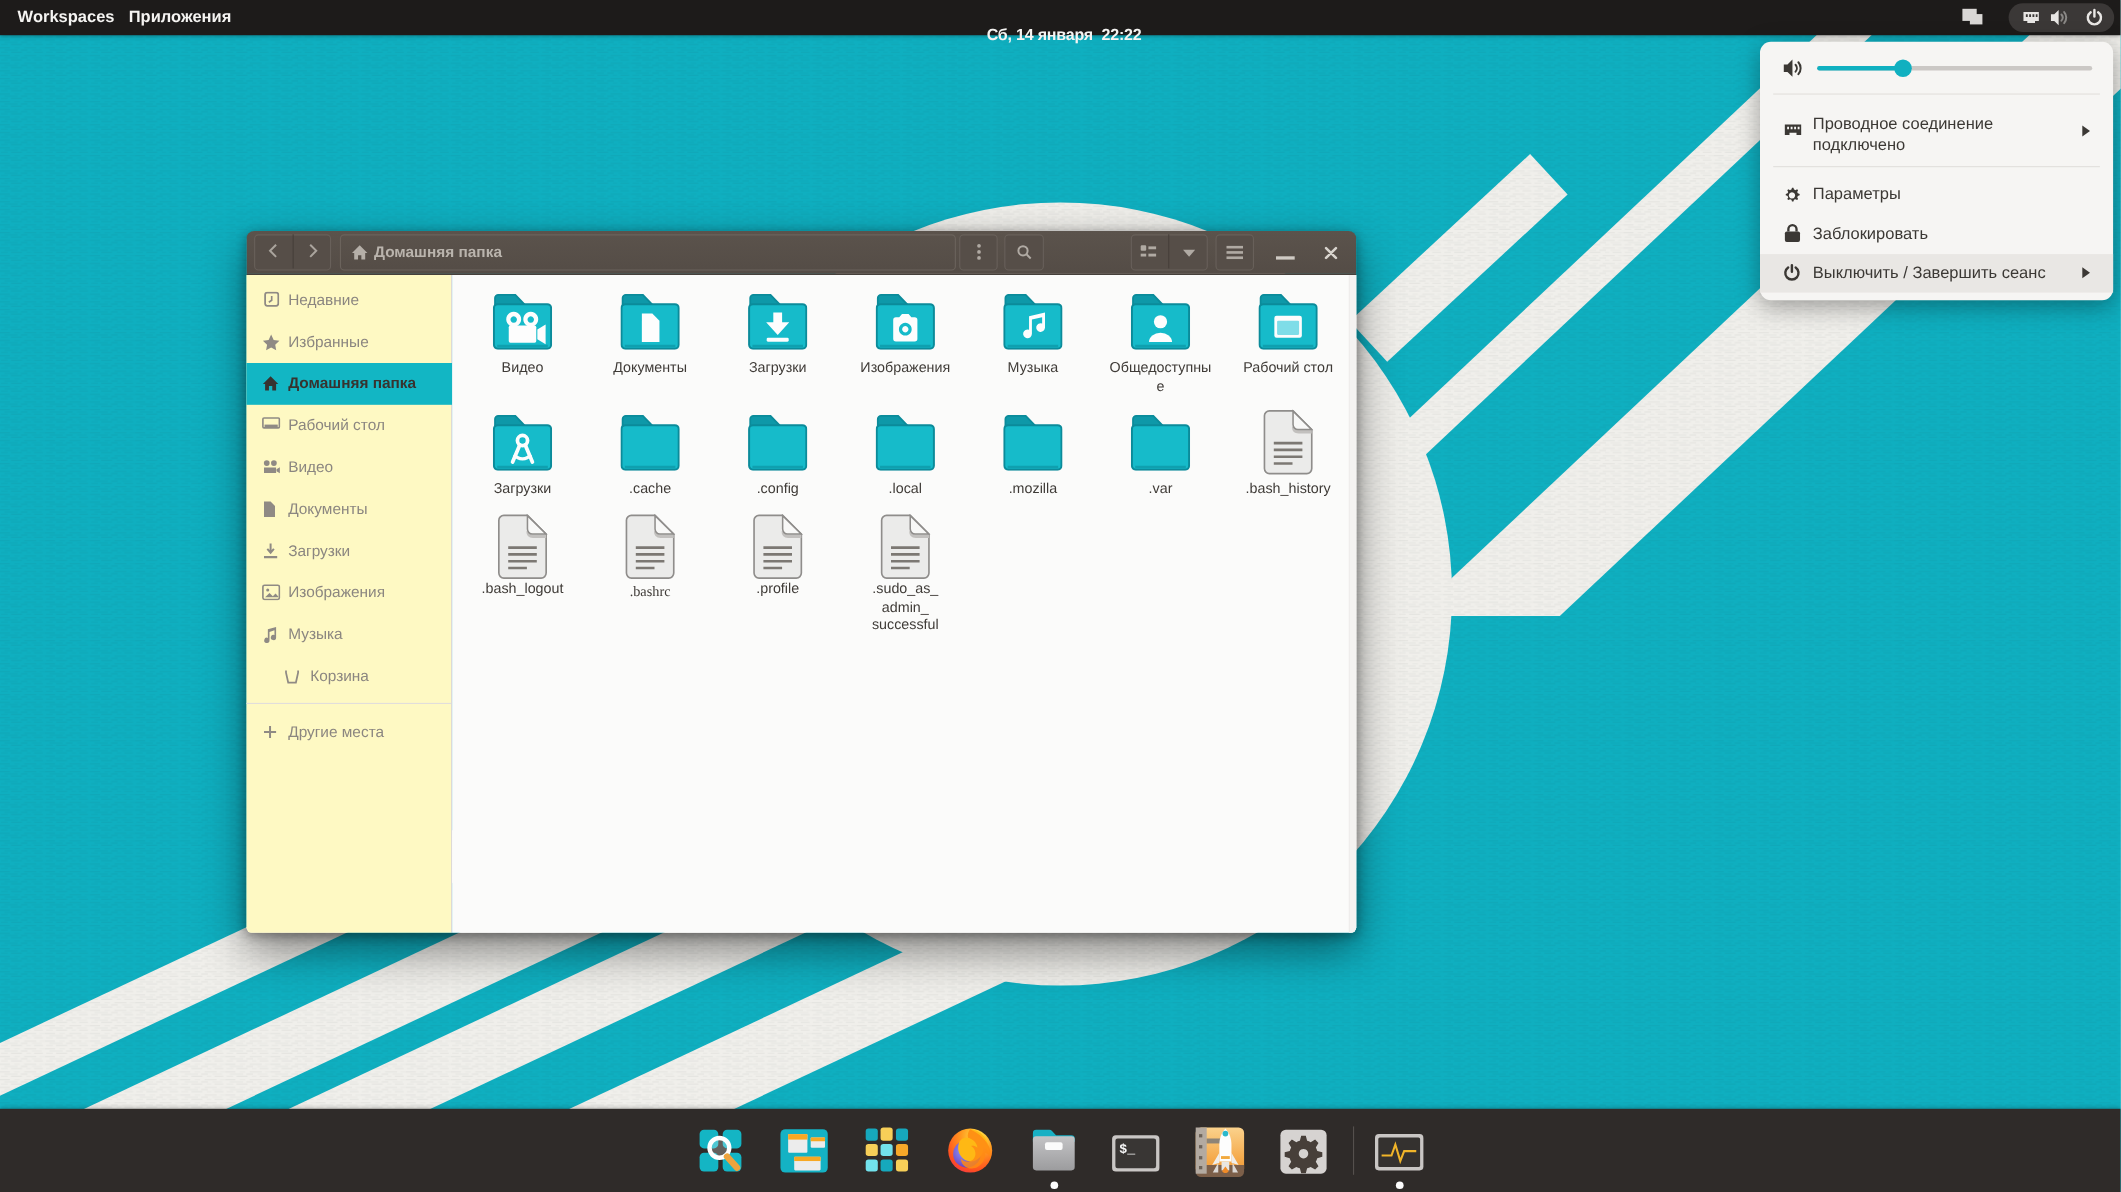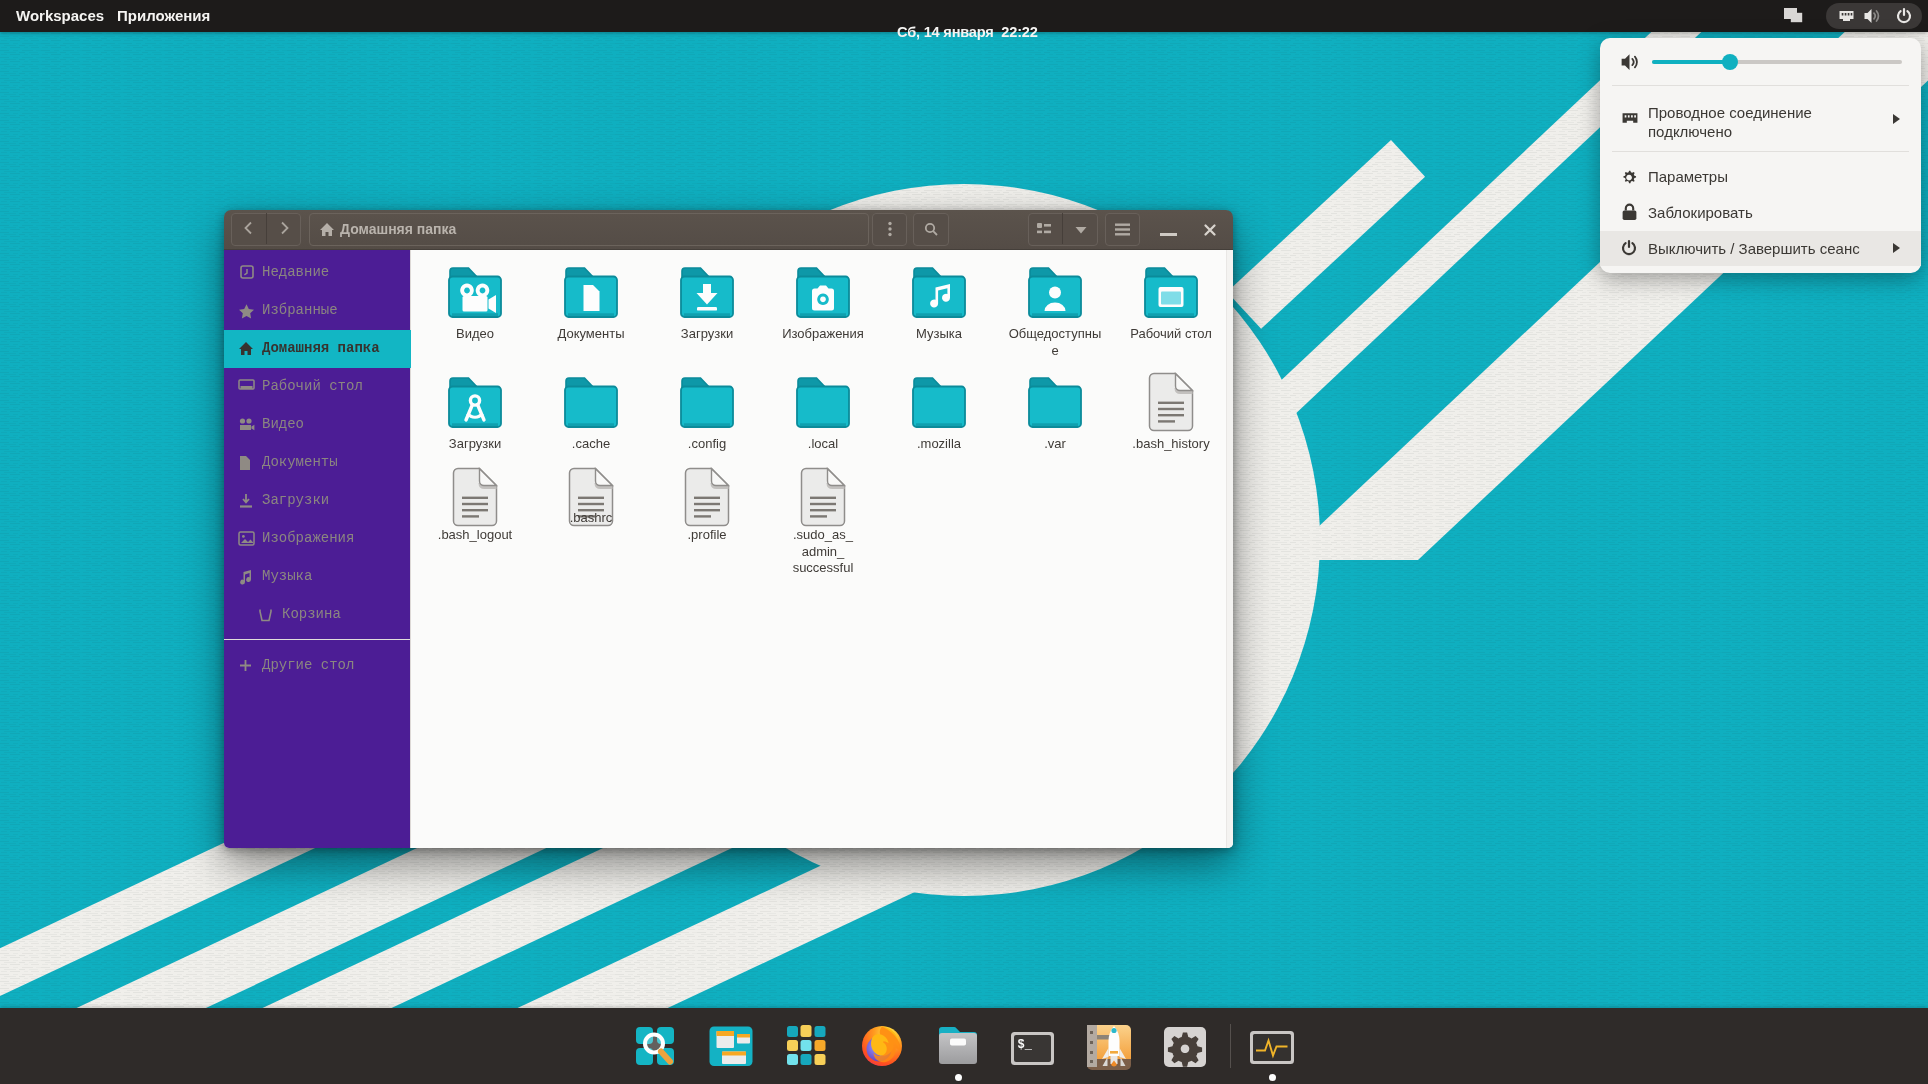--- a/index.html
+++ b/index.html
@@ -14,21 +14,21 @@
   #tp-pill { position:absolute; left:1826px; top:3px; width:96px; height:26px; background:#3b3837; border-radius:13px; }
 
   
   #win { position:absolute; left:224px; top:210px; width:1009px; height:638px; border-radius:8px 8px 5px 5px;
          box-shadow:0 16px 40px rgba(0,0,0,0.45), 0 2px 10px rgba(0,0,0,0.32); }
   #titlebar { position:absolute; left:0; top:0; width:1009px; height:40px; background:linear-gradient(#5b534c,#544c46); border-radius:7px 7px 0 0;
               border-bottom:1px solid #453f3a; }
   .tbtn { position:absolute; top:3px; height:33px; border:1px solid #68605a; border-radius:4px; background:#564e48; }
   #tb-title { position:absolute; left:85px; top:3px; width:560px; height:33px; border:1px solid #6b635c; border-radius:4px;
               color:#bab4ad; font-size:14px; font-weight:bold; line-height:31px; }
-  #sidebar { position:absolute; left:0; top:40px; width:187px; height:598px; background:#4c1d95; border-right:1px solid #ddd9d6; border-radius:0 0 0 5px;font-family:Liberation Mono, monospace; }
+  #sidebar { position:absolute; left:0; top:40px; width:187px; height:598px; background:#fef9c3; border-right:1px solid #ddd9d6; border-radius:0 0 0 5px; }
   #content { position:absolute; left:187px; top:40px; width:822px; height:598px; background:#fbfbfa; border-radius:0 0 5px 0; }
   .srow { position:absolute; left:0; width:187px; height:38px; color:#8b8680; font-size:14px; }
   .srow .lbl { position:absolute; left:38px; top:10px; }
   .srow svg { position:absolute; left:14px; top:11px; }
   .srow.sel { background:#12b6c4; }
   .srow.sel .lbl { color:#37332f; font-weight:bold; }
   .cell { position:absolute; width:110px; }
   .cell svg.ic { display:block; margin:0 auto; }
   .clabel { position:absolute; width:110px; text-align:center; color:#3f3b37; font-size:13px; line-height:16.5px; }
 
@@ -335,21 +335,21 @@
           <svg width="15" height="16" viewBox="0 0 15 16">
             <path d="M2 2.5 v2 l2 9 h7 l2 -9 v-2" fill="none" stroke="#8f8a84" stroke-width="1.6"></path>
           </svg>
           <span class="lbl">Корзина</span>
         </div>
       <div style="position:absolute;left:0;top:389px;width:186px;height:1px;background:#e1dedb;"></div>
       <div class="srow" style="top:397px;">
           <svg width="15" height="15" viewBox="0 0 15 15">
             <path d="M7.5 2 v11 M2 7.5 h11" stroke="#8f8a84" stroke-width="1.8"></path>
           </svg>
-          <span class="lbl">Другие стол</span>
+          <span class="lbl">Другие места</span>
         </div>
     </div>
     <div id="content">
       <div style="position:absolute;right:0;top:0;width:7px;height:100%;background:#f4f3f1;border-left:1px solid #e9e7e5;border-radius:0 0 5px 0;"></div>
       <svg width="0" height="0" style="position:absolute">
         <defs>
           <g id="fldr">
             <path d="M2 13 V5 a3 3 0 0 1 3-3 h15.5 l9.5 10 z" fill="#0e98a8" stroke="#0b8b9a" stroke-width="1.6"></path>
             <rect x="1" y="10.5" width="52" height="40.5" rx="3.5" fill="#16bbca" stroke="#0b8b9a" stroke-width="1.8"></rect>
             <path d="M4 48.6 h46" stroke="#0fa0af" stroke-width="2.6"></path>
@@ -491,21 +491,21 @@
           <svg class="ic" width="46" height="60">
             <use href="#filepg"></use>
           </svg>
         </div>
       <div class="cell" style="left:357px;top:217px;">
           <svg class="ic" width="46" height="60">
             <use href="#filepg"></use>
           </svg>
         </div>
       <div class="clabel" style="left:9px;top:277px;">.bash_logout</div>
-      <div class="clabel" style="left:125px;top:260px;">.bashrc</div>
+      <div class="clabel" style="left:125px;top:280px;font-family:Liberation Serif, serif;">.bashrc</div>
       <div class="clabel" style="left:241px;top:277px;">.profile</div>
       <div class="clabel" style="left:357px;top:277px;">.sudo_as_<br>admin_<br>successful</div>
     </div>
   </div>
 
   <div id="menu">
     <svg style="position:absolute;left:20px;top:15px;" width="19" height="18" viewBox="0 0 16 16">
       <path d="M1 5 h3 l4-4 v14 l-4-4 h-3 z" fill="#3b3834"></path>
       <path d="M10.5 5.2 a4.2 4.2 0 0 1 0 5.6 M12.8 3.2 a7.3 7.3 0 0 1 0 9.6" fill="none" stroke="#3b3834" stroke-width="1.6" stroke-linecap="round"></path>
     </svg>

